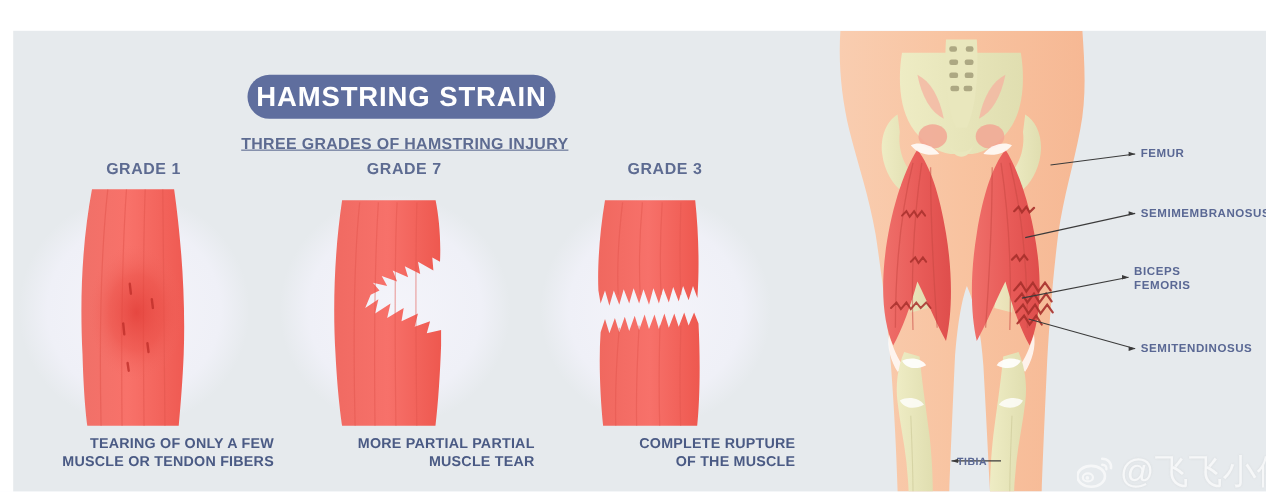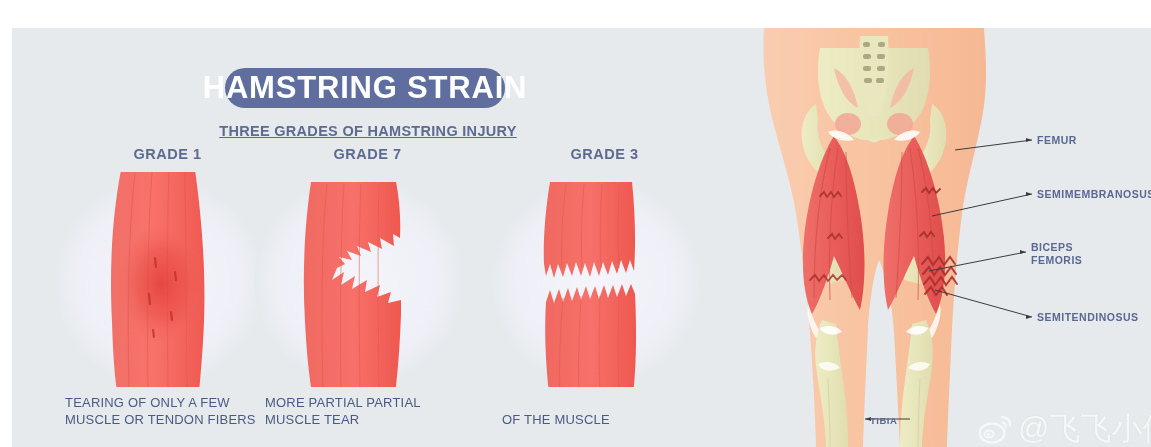--- a/index.html
+++ b/index.html
@@ -40,21 +40,21 @@
     width: 280px;
     height: 40px;
     background: #5f6e9e;
     border-radius: 20px;
     display: flex;
     align-items: center;
     justify-content: center;
   }
   #title-banner .txt {
     color: #ffffff;
-    font-size: 31px;
+    font-size: 25px;
     font-weight: bold;
     letter-spacing: 0.8px;
     white-space: nowrap;
   }
   #subtitle {
     position: absolute;
     left: 0;
     top: 95px;
     width: 712px;
     text-align: center;
@@ -63,21 +63,21 @@
     font-weight: bold;
     letter-spacing: 0.3px;
     text-decoration: underline;
   }
   .grade-col {
     position: absolute;
     top: 118px;
     width: 237px;
     height: 300px;
   }
-  .grade-col.g1 { left: 0px; margin-left: 37px; }
+  .grade-col.g1 { left: 0px; }
   .grade-col.g2 { left: 237px; }
   .grade-col.g3 { left: 474px; }
 
   .grade-title {
     position: absolute;
     top: 0;
     left: 0;
     width: 100%;
     text-align: center;
     color: #5d6b91;
@@ -88,26 +88,26 @@
   .grade-art {
     position: absolute;
     top: 26px;
     left: 0;
     width: 237px;
     height: 215px;
   }
   .grade-caption {
     position: absolute;
     top: 248px;
-    left: 16px;
+    left: 0;
     width: 100%;
-    text-align: left;
+    text-align: right;
     color: #4a5a84;
     font-size: 13px;
-    font-weight: normal;
+    font-weight: bold;
     line-height: 17px;
     letter-spacing: 0.2px;
   }
   
   #right-col {
     position: absolute;
     left: 712px;
     top: 0;
     width: 427px;
     height: 294px;
@@ -299,21 +299,21 @@
           </g>
 
           <g stroke="#e2564e" stroke-width="1.1" fill="none" opacity="0.5">
             <path d="M77,126 C74,160 73,195 74,222"></path>
             <path d="M95,124 C93,160 92,195 93,222"></path>
             <path d="M114,124 C113,160 113,195 114,222"></path>
             <path d="M133,124 C132,160 132,195 133,222"></path>
           </g>
         </svg>
         <div class="grade-caption">
-          <br>
+          <span>COMPLETE RUPTURE</span><br>
           <span>OF THE MUSCLE</span>
         </div>
       </div>
     </div>
 
     <div id="right-col">
 
       <svg id="anatomy-art" viewBox="0 0 300 419">
         <defs>
           <linearGradient id="skinG" x1="0" y1="0" x2="1" y2="0">

